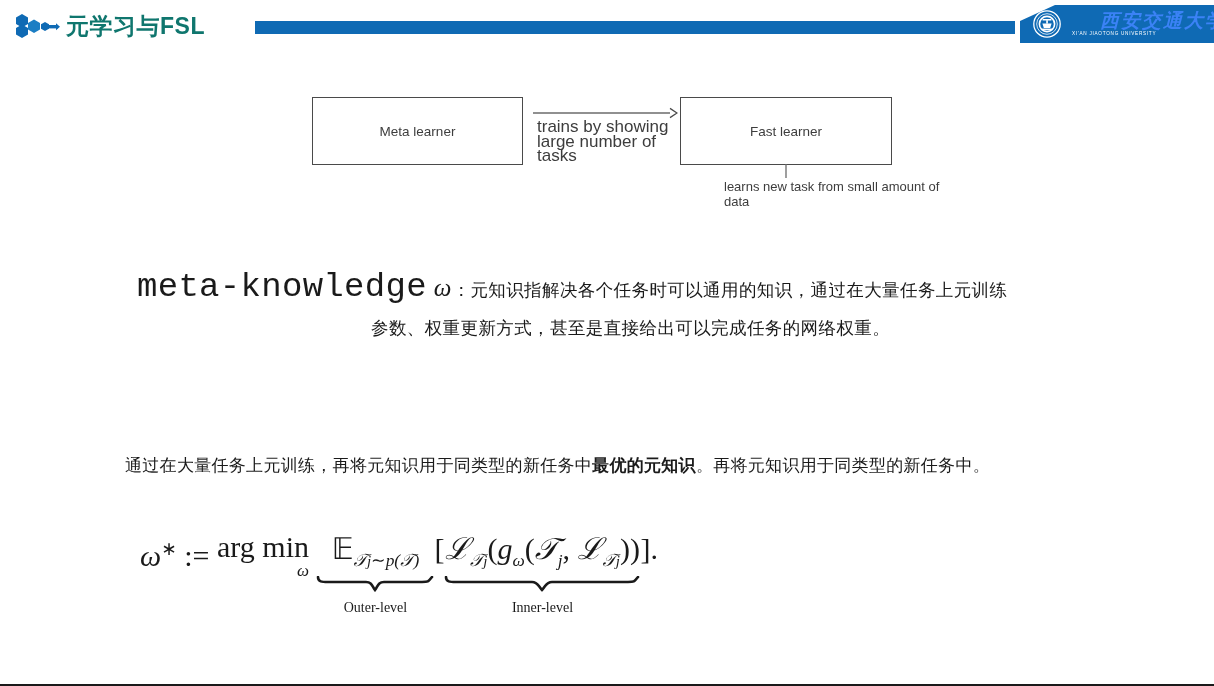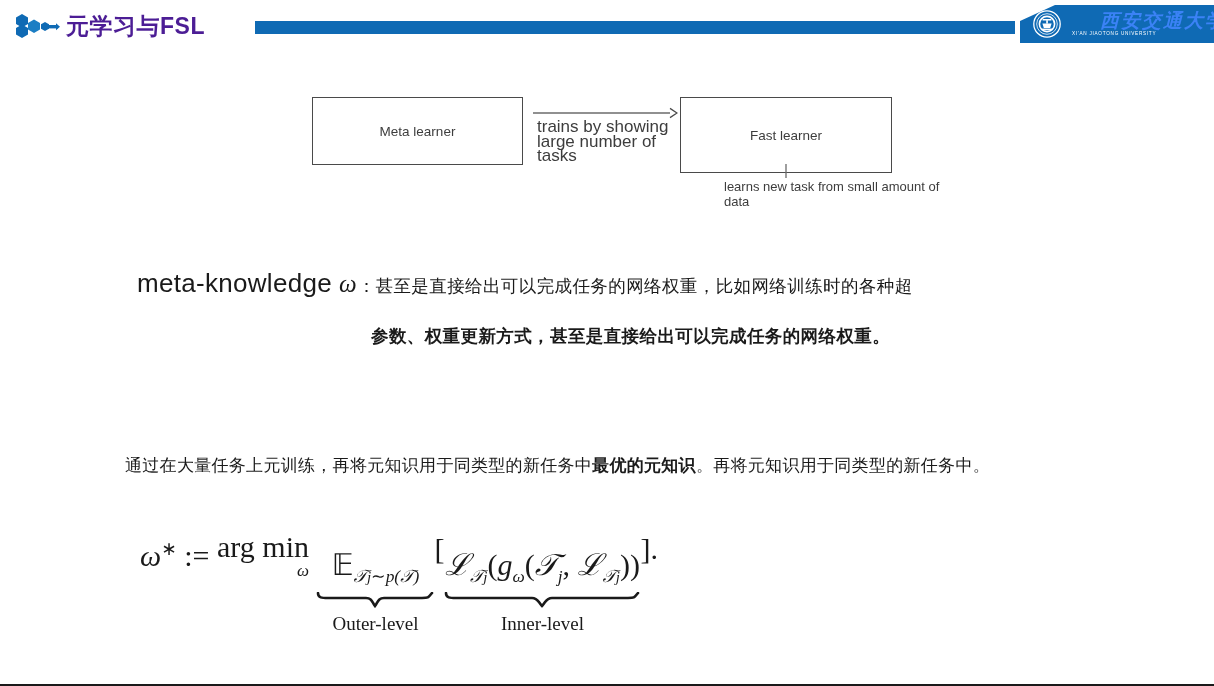--- a/index.html
+++ b/index.html
@@ -30,21 +30,21 @@
   .hdr-logo {
     position: absolute;
     left: 14px; top: 13px;
     width: 46px; height: 26px;
   }
   .hdr-title {
     position: absolute;
     left: 66px; top: 10px;
     font-size: 23px;
     font-weight: bold;
-    color: #4c1d95;
+    color: #0f766e;
     letter-spacing: 0.5px;
     line-height: 32px;
     white-space: nowrap;
   }
   .hdr-bar {
     position: absolute;
     left: 255px; top: 21px;
     width: 760px; height: 13px;
     background: #0f6ab4;
   }
@@ -99,21 +99,21 @@
     border: 1.4px solid #4a4a4a;
     background: #ffffff;
     display: flex;
     align-items: center;
     justify-content: center;
     font-size: 13.5px;
     color: #3d3d3d;
     box-sizing: border-box;
   }
   #box-meta  { left: 312px; top: 97px;  width: 211px; height: 68px; }
-  #box-fast  { left: 680px; top: 97px;  width: 212px; height: 76px; }
+  #box-fast  { left: 680px; top: 97px;  width: 212px; height: 68px; }
 
   .arrow-wrap {
     position: absolute;
     left: 533px; top: 105px;
     width: 145px; height: 16px;
   }
   .edge-label {
     position: absolute;
     left: 537px; top: 120px;
     width: 140px;
@@ -139,45 +139,44 @@
   #mk-block {
     position: absolute;
     left: 137px; top: 268px;
     width: 1010px;
   }
   .mk-line1 {
     display: block;
     white-space: nowrap;
   }
   .mk-term {
-    font-family: Liberation Sans, sans-serif;
-    font-size: 26px;
+    font-family: Liberation Mono, monospace;
+    font-size: 34px;
     color: #1a1a1a;
     letter-spacing: 0.3px;
   }
   .mk-omega {
     font-family: "Liberation Serif", serif;
     font-style: italic;
     font-size: 25px;
     color: #1a1a1a;
     padding-left: 7px;
     padding-right: 1px;
   }
   .mk-cjk {
     font-size: 17.5px;
     color: #1a1a1a;
     line-height: 36px;
     letter-spacing: 0.4px;
   }
   .mk-line2 {
     display: block;
     margin-left: 234px;
-    margin-top: 14px;
-    white-space: nowrap;
-    font-weight: bold;
+    margin-top: 2px;
+    white-space: nowrap;
   }
 
   
   #para {
     position: absolute;
     left: 125px; top: 449px;
     width: 1020px;
     font-size: 17px;
     color: #1a1a1a;
     line-height: 34px;
@@ -217,24 +216,24 @@
     vertical-align: top;
   }
   .argmin-top { font-size: 30px; line-height: 32px; }
   .argmin-bot { font-size: 17px; line-height: 15px; margin-left: 14px; }
 
   .underbrace-group {
     display: inline-flex;
     flex-direction: column;
     align-items: center;
   }
-  .ub-content { line-height: 36px; margin-top: 16px; }
+  .ub-content { line-height: 36px; }
   .ub-brace { display: block; margin-top: -3px; }
   .ub-label {
-    font-size: 19px;
+    font-size: 14px;
     line-height: 22px;
     margin-top: 1px;
   }
 </style>
 </head>
 <body>
 
 <div id="slide">
 
   <div id="header">
@@ -295,21 +294,21 @@
       <svg width="14" height="16" viewBox="0 0 14 16">
         <line x1="6" y1="0" x2="6" y2="14" stroke="#6b6b6b" stroke-width="1.3"></line>
       </svg>
     </span>
 
     <div class="below-label">learns new task from small amount of data</div>
   </div>
 
   <div id="mk-block">
     <span class="mk-line1">
-      <span class="mk-term">meta-knowledge</span><span class="mk-omega">ω</span><span class="mk-cjk">：</span><span class="mk-cjk">甚至是直接给出可以完成任务的网络权重，比如网络训练时的各种超</span>
+      <span class="mk-term">meta-knowledge</span><span class="mk-omega">ω</span><span class="mk-cjk">：</span><span class="mk-cjk">元知识指解决各个任务时可以通用的知识，通过在大量任务上元训练</span>
     </span>
     <span class="mk-line2">
       <span class="mk-cjk">参数、权重更新方式，甚至是直接给出可以完成任务的网络权重。</span>
     </span>
   </div>
 
   <div id="para"><span>通过在大量任务上元训练，再将元知识用于同类型的新任务中</span><b>最优的元知识</b><span>。再将元知识用于同类型的新任务中。</span></div>
 
   <div id="formula">
     <div class="f-row">

